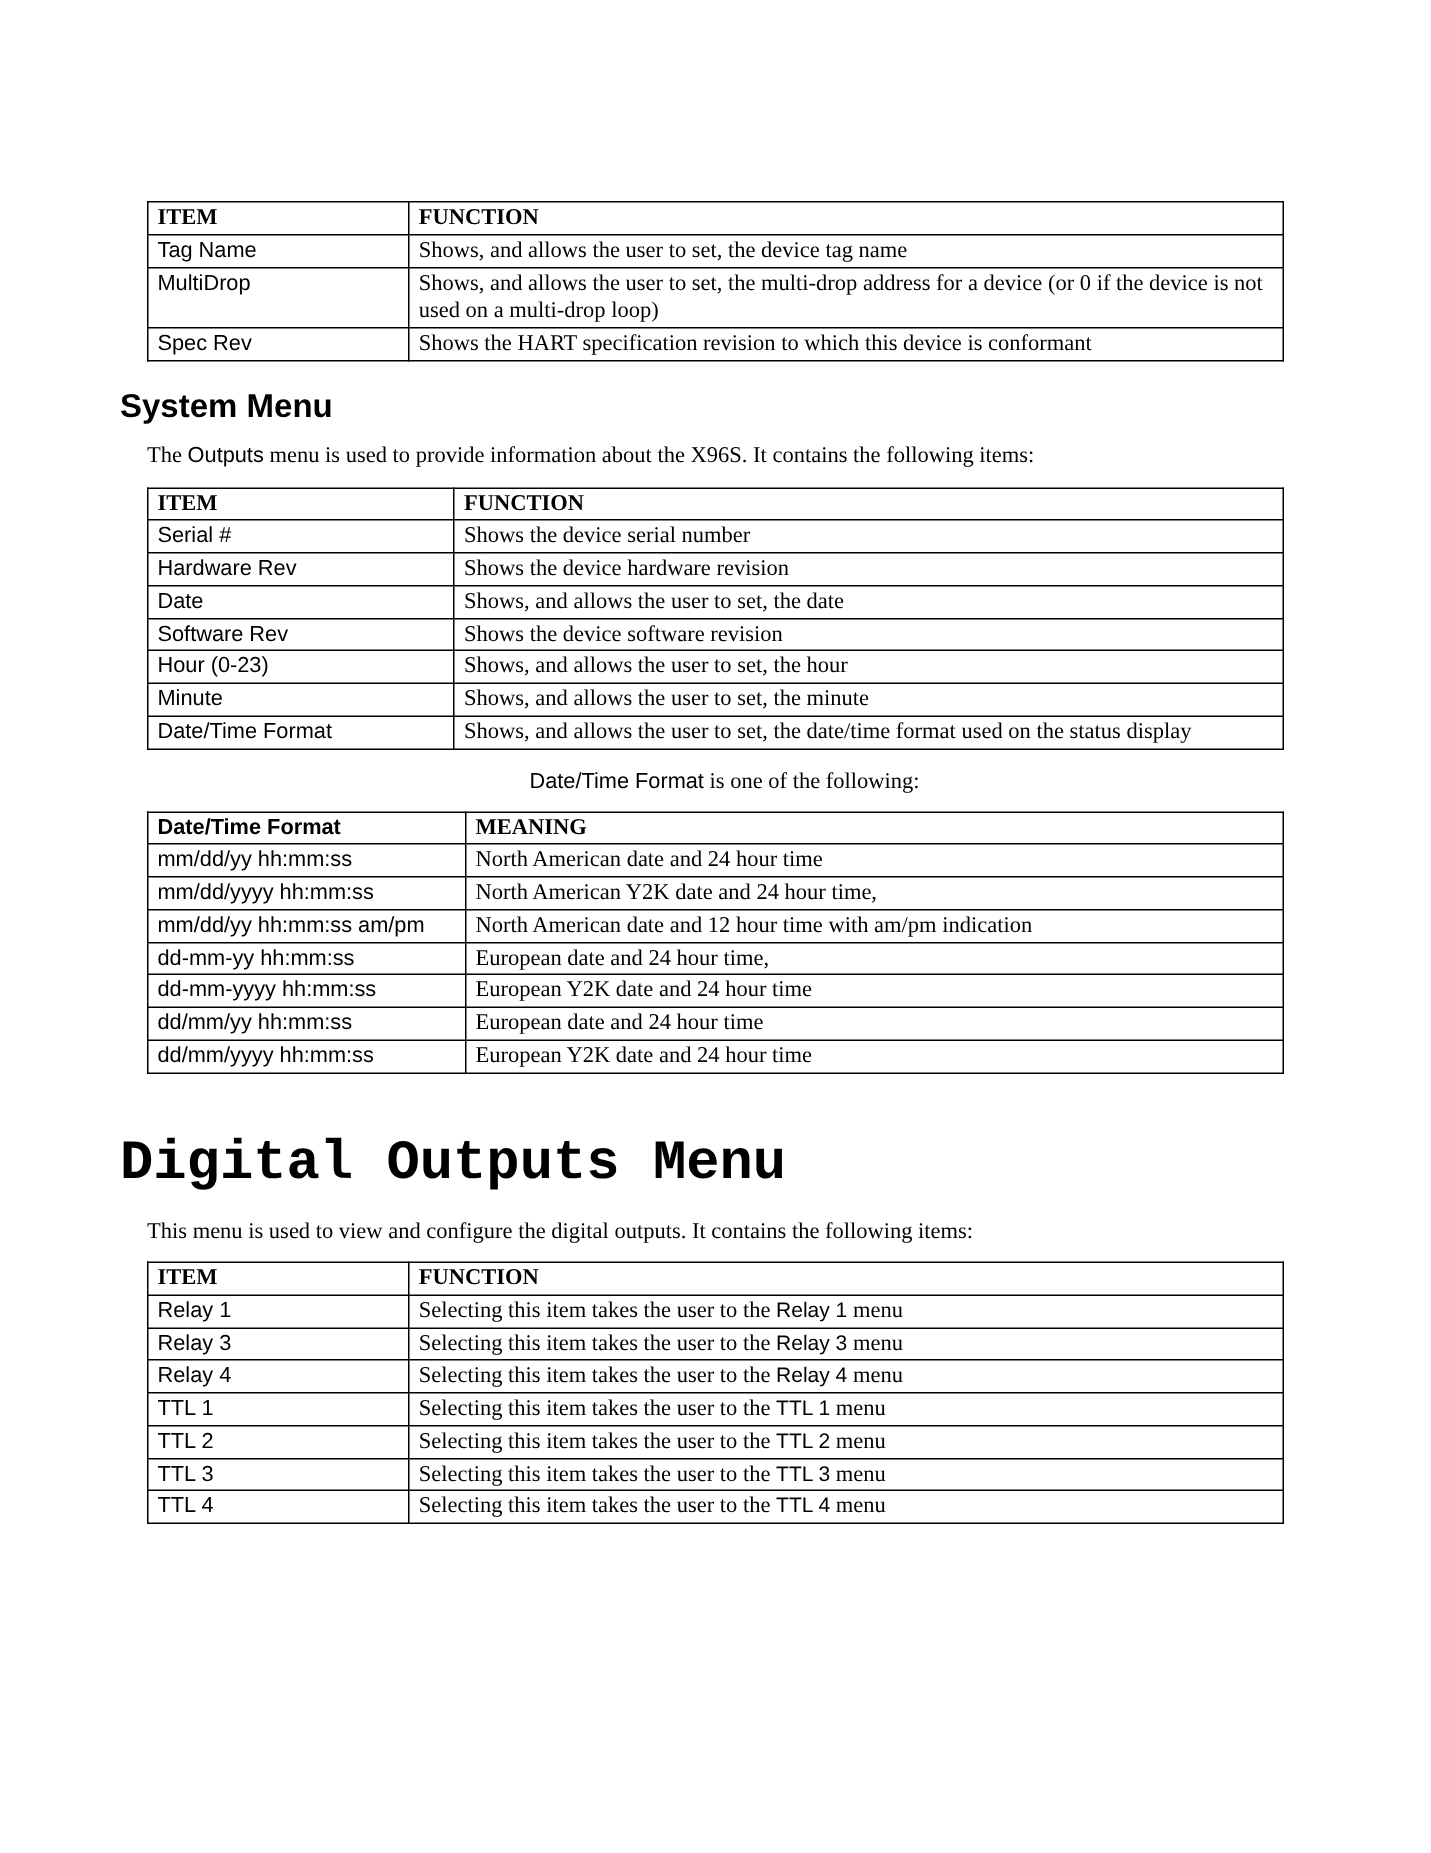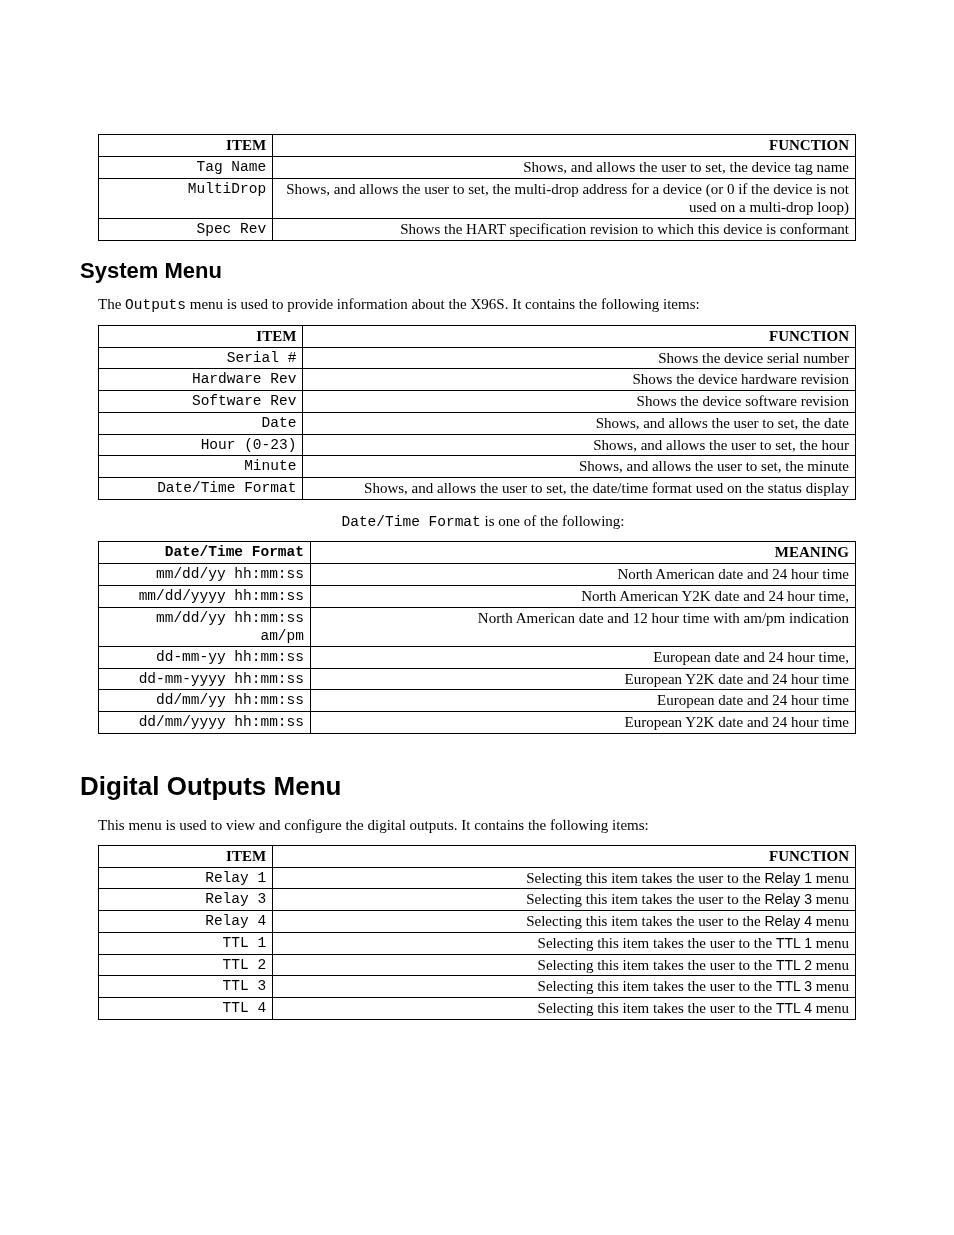--- a/index.html
+++ b/index.html
@@ -10,32 +10,32 @@
     body {
       font-family: "Times New Roman", Times, serif;
       font-size: 15px;
       color: #000;
       background: #fff;
       width: 954px;
       padding: 130px 98px 40px 98px;
       line-height: 1.3;
     }
     .mono {
-      font-family: Liberation Mono, monospace;
+      font-family: Liberation Sans, sans-serif;
       font-size: 14.5px;
     }
     table {
       border-collapse: collapse;
       width: 100%;
       margin: 4px 0 12px 0;
     }
     td, th {
       border: 1px solid #000;
       padding: 1px 6px 1px 6px;
-      text-align: right;
+      text-align: left;
       vertical-align: top;
       font-weight: normal;
       line-height: 1.25;
     }
     th {
       font-weight: bold;
     }
     .table-1 .col1 { width: 23%; }
     .table-1 .col2 { width: 77%; }
 
@@ -50,22 +50,22 @@
 
     h2.sub1 {
       font-family: Arial, Helvetica, sans-serif;
       font-size: 22px;
       font-weight: bold;
       margin-top: 16px;
       margin-bottom: 10px;
       margin-left: -18px;
     }
     h1.main {
-      font-family: Liberation Sans, sans-serif;
-      font-size: 26px;
+      font-family: Liberation Mono, monospace;
+      font-size: 37px;
       font-weight: bold;
       margin-top: 36px;
       margin-bottom: 12px;
       margin-left: -18px;
     }
     p.body {
       margin-bottom: 10px;
       line-height: 1.28;
     }
     p.body .mono { font-size: 14.5px; }
@@ -111,26 +111,26 @@
   </tr>
   <tr>
     <td class="col1 mono">Serial #</td>
     <td class="col2">Shows the device serial number</td>
   </tr>
   <tr>
     <td class="col1 mono">Hardware Rev</td>
     <td class="col2">Shows the device hardware revision</td>
   </tr>
   <tr>
+    <td class="col1 mono">Date</td>
+    <td class="col2">Shows, and allows the user to set,  the date</td>
+  </tr>
+  <tr>
     <td class="col1 mono">Software Rev</td>
     <td class="col2">Shows the device software revision</td>
-  </tr>
-  <tr>
-    <td class="col1 mono">Date</td>
-    <td class="col2">Shows, and allows the user to set,  the date</td>
   </tr>
   <tr>
     <td class="col1 mono">Hour (0-23)</td>
     <td class="col2">Shows, and allows the user to set,  the hour</td>
   </tr>
   <tr>
     <td class="col1 mono">Minute</td>
     <td class="col2">Shows, and allows the user to set,  the minute</td>
   </tr>
   <tr>

